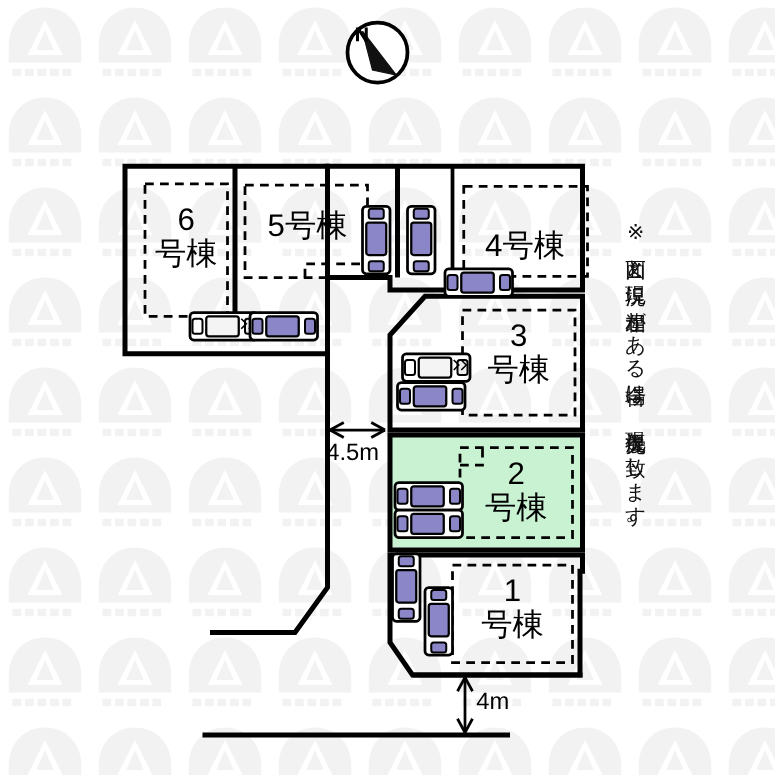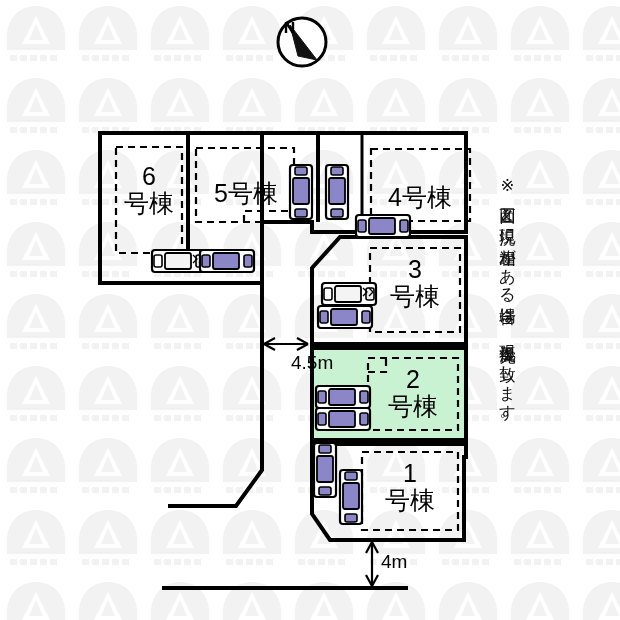--- a/index.html
+++ b/index.html
@@ -176,32 +176,32 @@
 
   <svg id="compass" viewBox="0 0 58 58">
     <circle cx="29" cy="30" r="24" fill="#ffffff" stroke="#000" stroke-width="3"></circle>
     <path d="M17 13 L44 48 L25 44 Z" fill="#111111" stroke="#111111" stroke-width="1"></path>
     <path d="M13 10 L13 21 M13 10 L20 21 M20 21 L20 10" fill="none" stroke="#000" stroke-width="2.4"></path>
   </svg>
 
   <div class="lotlabel" style="left:110px;top:163px;width:78px;">6
 号棟</div>
 
-  <div class="lotlabel" style="left:196px;top:180px;width:100px;">5号棟</div>
+  <div class="lotlabel" style="left:196px;top:168px;width:100px;">5号棟</div>
 
   <div class="lotlabel" style="left:368px;top:184px;width:104px;">4号棟</div>
 
   <div class="lotlabel" style="left:372px;top:256px;width:86px;">3
 号棟</div>
 
   <div class="lotlabel" style="left:370px;top:366px;width:86px;">2
 号棟</div>
 
   <div class="lotlabel" style="left:364px;top:460px;width:92px;">1
 号棟</div>
 
-  <div class="dim" style="left:273px;top:352px;padding-left:18px;">4.5m</div>
+  <div class="dim" style="left:261px;top:352px;">4.5m</div>
 
   <div class="dim" style="left:381px;top:551px;">4m</div>
 
   <div id="note">※図面と現況に相違がある場合は、現況優先と致します。</div>
 
 </div>
 
 </body></html>

